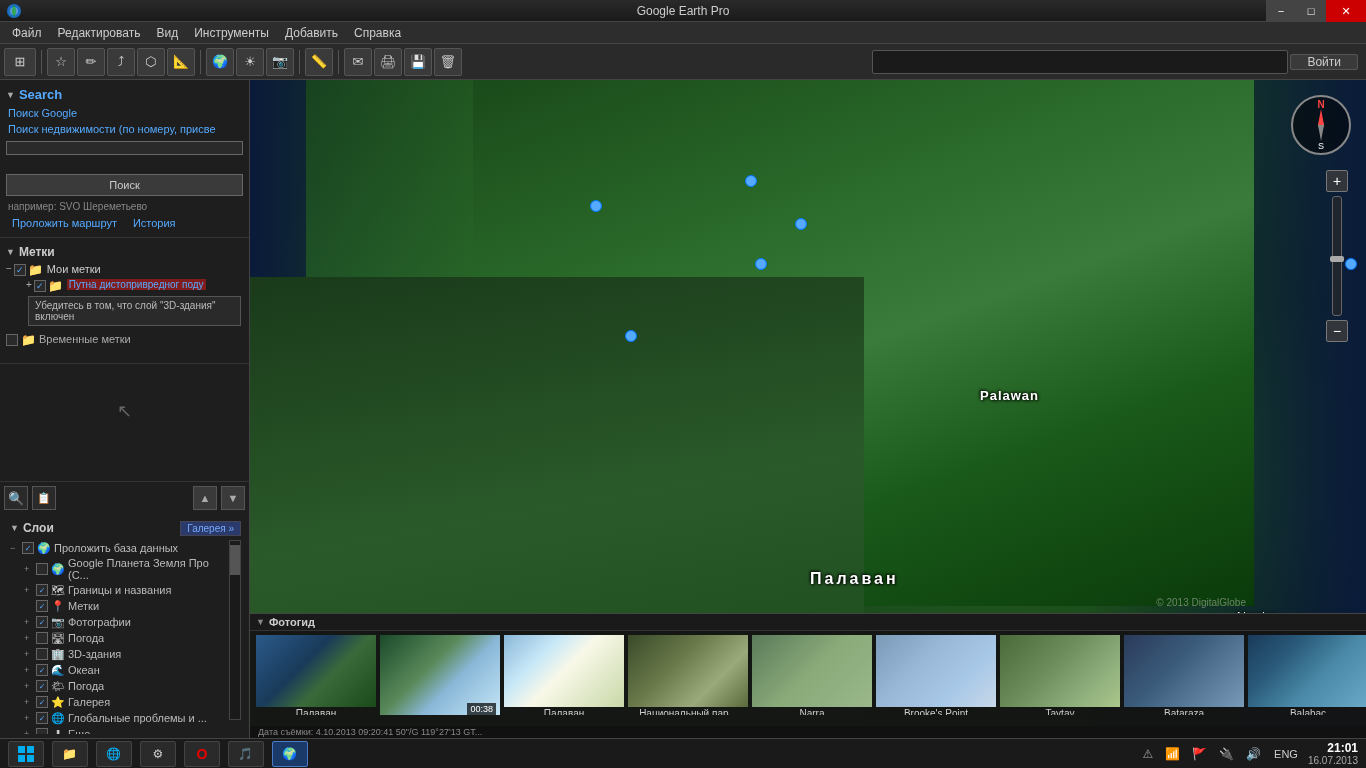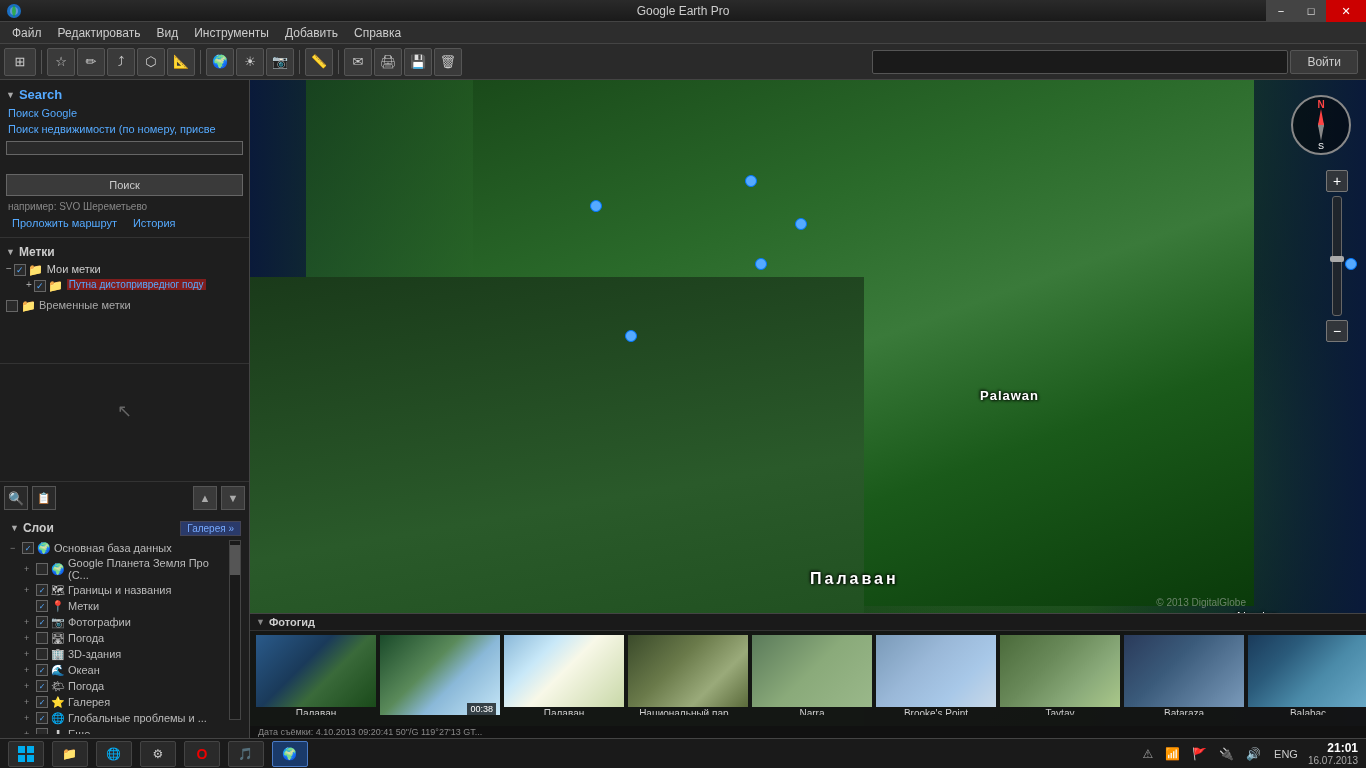--- a/index.html
+++ b/index.html
@@ -31,21 +31,21 @@
       display: flex; align-items: center; justify-content: center;
       cursor: pointer; color: #ccc; font-size: 13px; border-radius: 2px;
     }
     .toolbar-separator { width: 1px; height: 24px; background: #555; margin: 0 3px; }
     .toolbar-search-box {
       flex: 1; height: 24px; background: #1a1a1a; border: 1px solid #555;
       border-radius: 2px; padding: 0 8px; color: #ccc; font-size: 12px;
       margin-left: 8px;
     }
     .toolbar-login-btn {
-      height: 24px; padding: 0 16px; background: #3a3a3a; border: 1px solid #555;
+      height: 16px; padding: 0 16px; background: #3a3a3a; border: 1px solid #555;
       color: #ccc; font-size: 12px; cursor: pointer; border-radius: 2px; margin-right: 4px;
     }
 
     
     #main-layout { display: flex; width: 100%; height: calc(768px - 22px - 22px - 36px - 30px); }
 
     
     #left-panel { width: 250px; min-width: 250px; background: #1e1e1e; border-right: 1px solid #444; display: flex; flex-direction: column; overflow: hidden; }
 
     
@@ -249,20 +249,23 @@
         <span class="tree-label">Мои метки</span>
       </div>
 
       <div class="tree-children">
         <div class="tree-item">
           <span class="tree-icon">+</span>
           <div class="tree-check">✓</div>
           <span style="font-size:12px;margin-right:3px;">📁</span>
           <span class="tree-label highlight blue" style="font-size:10px;max-width:140px;overflow:hidden;white-space:nowrap;text-overflow:ellipsis;display:inline-block;">Путна дистопривредног поду</span>
         </div>
+        <div class="tooltip-box">
+          <span>Убедитесь в том, что слой "3D-здания" включен</span>
+        </div>
       </div>
 
       <div class="tree-item" style="margin-top:4px;">
         <div class="tree-check"></div>
         <span style="font-size:12px;margin-right:3px;color:#888;">📁</span>
         <span class="tree-label" style="color:#aaa;">Временные метки</span>
       </div>
     </div>
 
     <div style="flex:1;position:relative;">
@@ -287,21 +290,21 @@
           <button class="gallery-btn">Галерея »</button>
         </div>
 
         <div style="display:flex;">
           <div style="flex:1;">
 
             <div class="layer-row">
               <span class="layer-expand">−</span>
               <div class="layer-check">✓</div>
               <span class="layer-icon">🌍</span>
-              <span class="layer-label">Основная база данных</span>
+              <span class="layer-label">Проложить база данных</span>
             </div>
             <div class="layer-row layer-indent">
               <span class="layer-expand">+</span>
               <div class="layer-check"></div>
               <span class="layer-icon">🌍</span>
               <span class="layer-label">Google Планета Земля Про (С...</span>
             </div>
             <div class="layer-row layer-indent">
               <span class="layer-expand">+</span>
               <div class="layer-check">✓</div>

